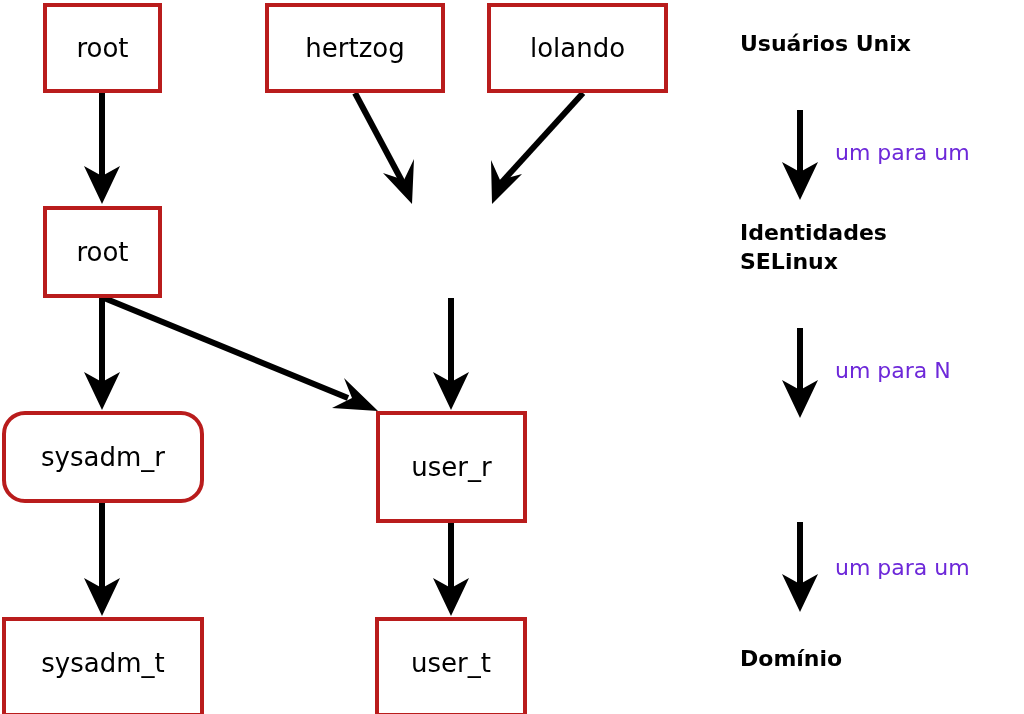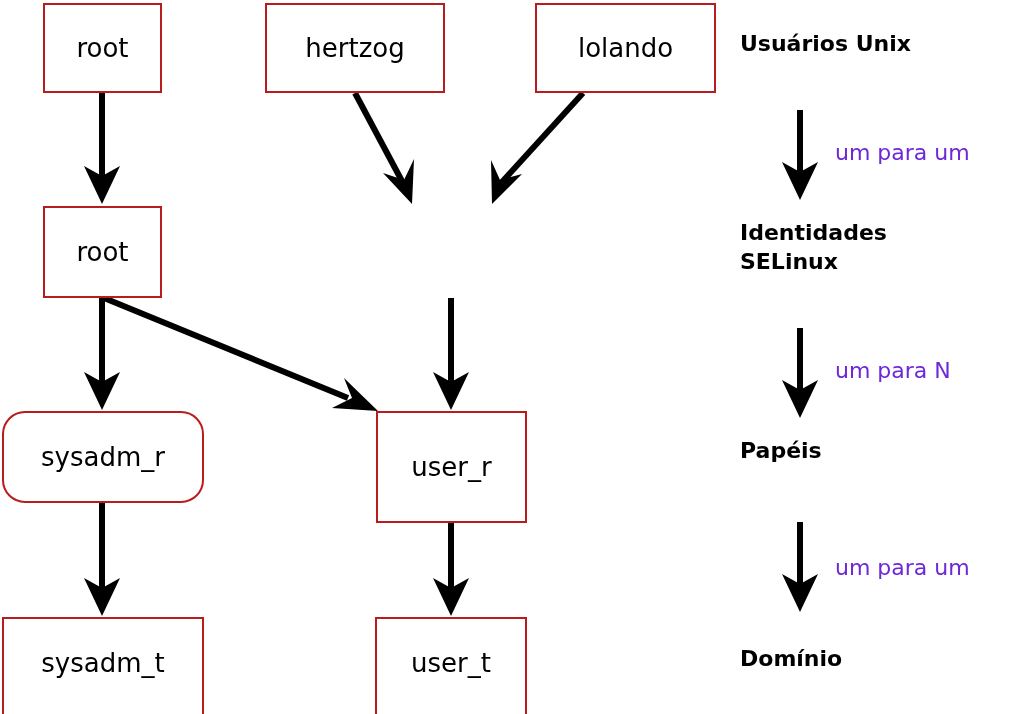--- a/index.html
+++ b/index.html
@@ -25,21 +25,21 @@
     left: 0;
     top: 0;
     width: 1024px;
     height: 714px;
     pointer-events: none;
   }
   .node-box {
     position: absolute;
     box-sizing: border-box;
     background: #ffffff;
-    border: 2px solid #b91c1c;
+    border: 4px solid #b91c1c;
     display: flex;
     align-items: center;
     justify-content: center;
     z-index: 2;
   }
   .node-label {
     font-family: "DejaVu Sans", sans-serif;
     font-size: 26px;
     font-weight: 400;
     color: #000000;
@@ -130,21 +130,21 @@
   </svg>
 
   <div class="node-box" style="left:43px; top:3px; width:119px; height:90px;">
     <span class="node-label">root</span>
   </div>
 
   <div class="node-box" style="left:265px; top:3px; width:180px; height:90px;">
     <span class="node-label">hertzog</span>
   </div>
 
-  <div class="node-box" style="left:487px; top:3px; width:181px; height:90px;margin-left:48px;">
+  <div class="node-box" style="left:487px; top:3px; width:181px; height:90px;">
     <span class="node-label">lolando</span>
   </div>
 
   <div class="node-box" style="left:43px; top:206px; width:119px; height:92px;">
     <span class="node-label">root</span>
   </div>
 
 
   <div class="node-box" style="left:2px; top:411px; width:202px; height:92px;border-radius:23px;">
     <span class="node-label">sysadm_r</span>
@@ -162,21 +162,20 @@
     <span class="node-label" style="position:relative; top:-4px;">user_t</span>
   </div>
 
   <div class="legend-head" style="left:740px; top:30px;">Usuários Unix</div>
 
   <div class="legend-head" style="left:740px; top:219px;">
     <div>Identidades</div>
     <div>SELinux</div>
   </div>
 
-  <div class="legend-head" style="left:740px; top:437px;">Papéis</div>
 
   <div class="legend-head" style="left:740px; top:645px;">Domínio</div>
 
   <div class="legend-edge-label" style="left:835px; top:142px;">um para um</div>
 
   <div class="legend-edge-label" style="left:835px; top:360px;">um para N</div>
 
   <div class="legend-edge-label" style="left:835px; top:557px;">um para um</div>
 
 </div>

